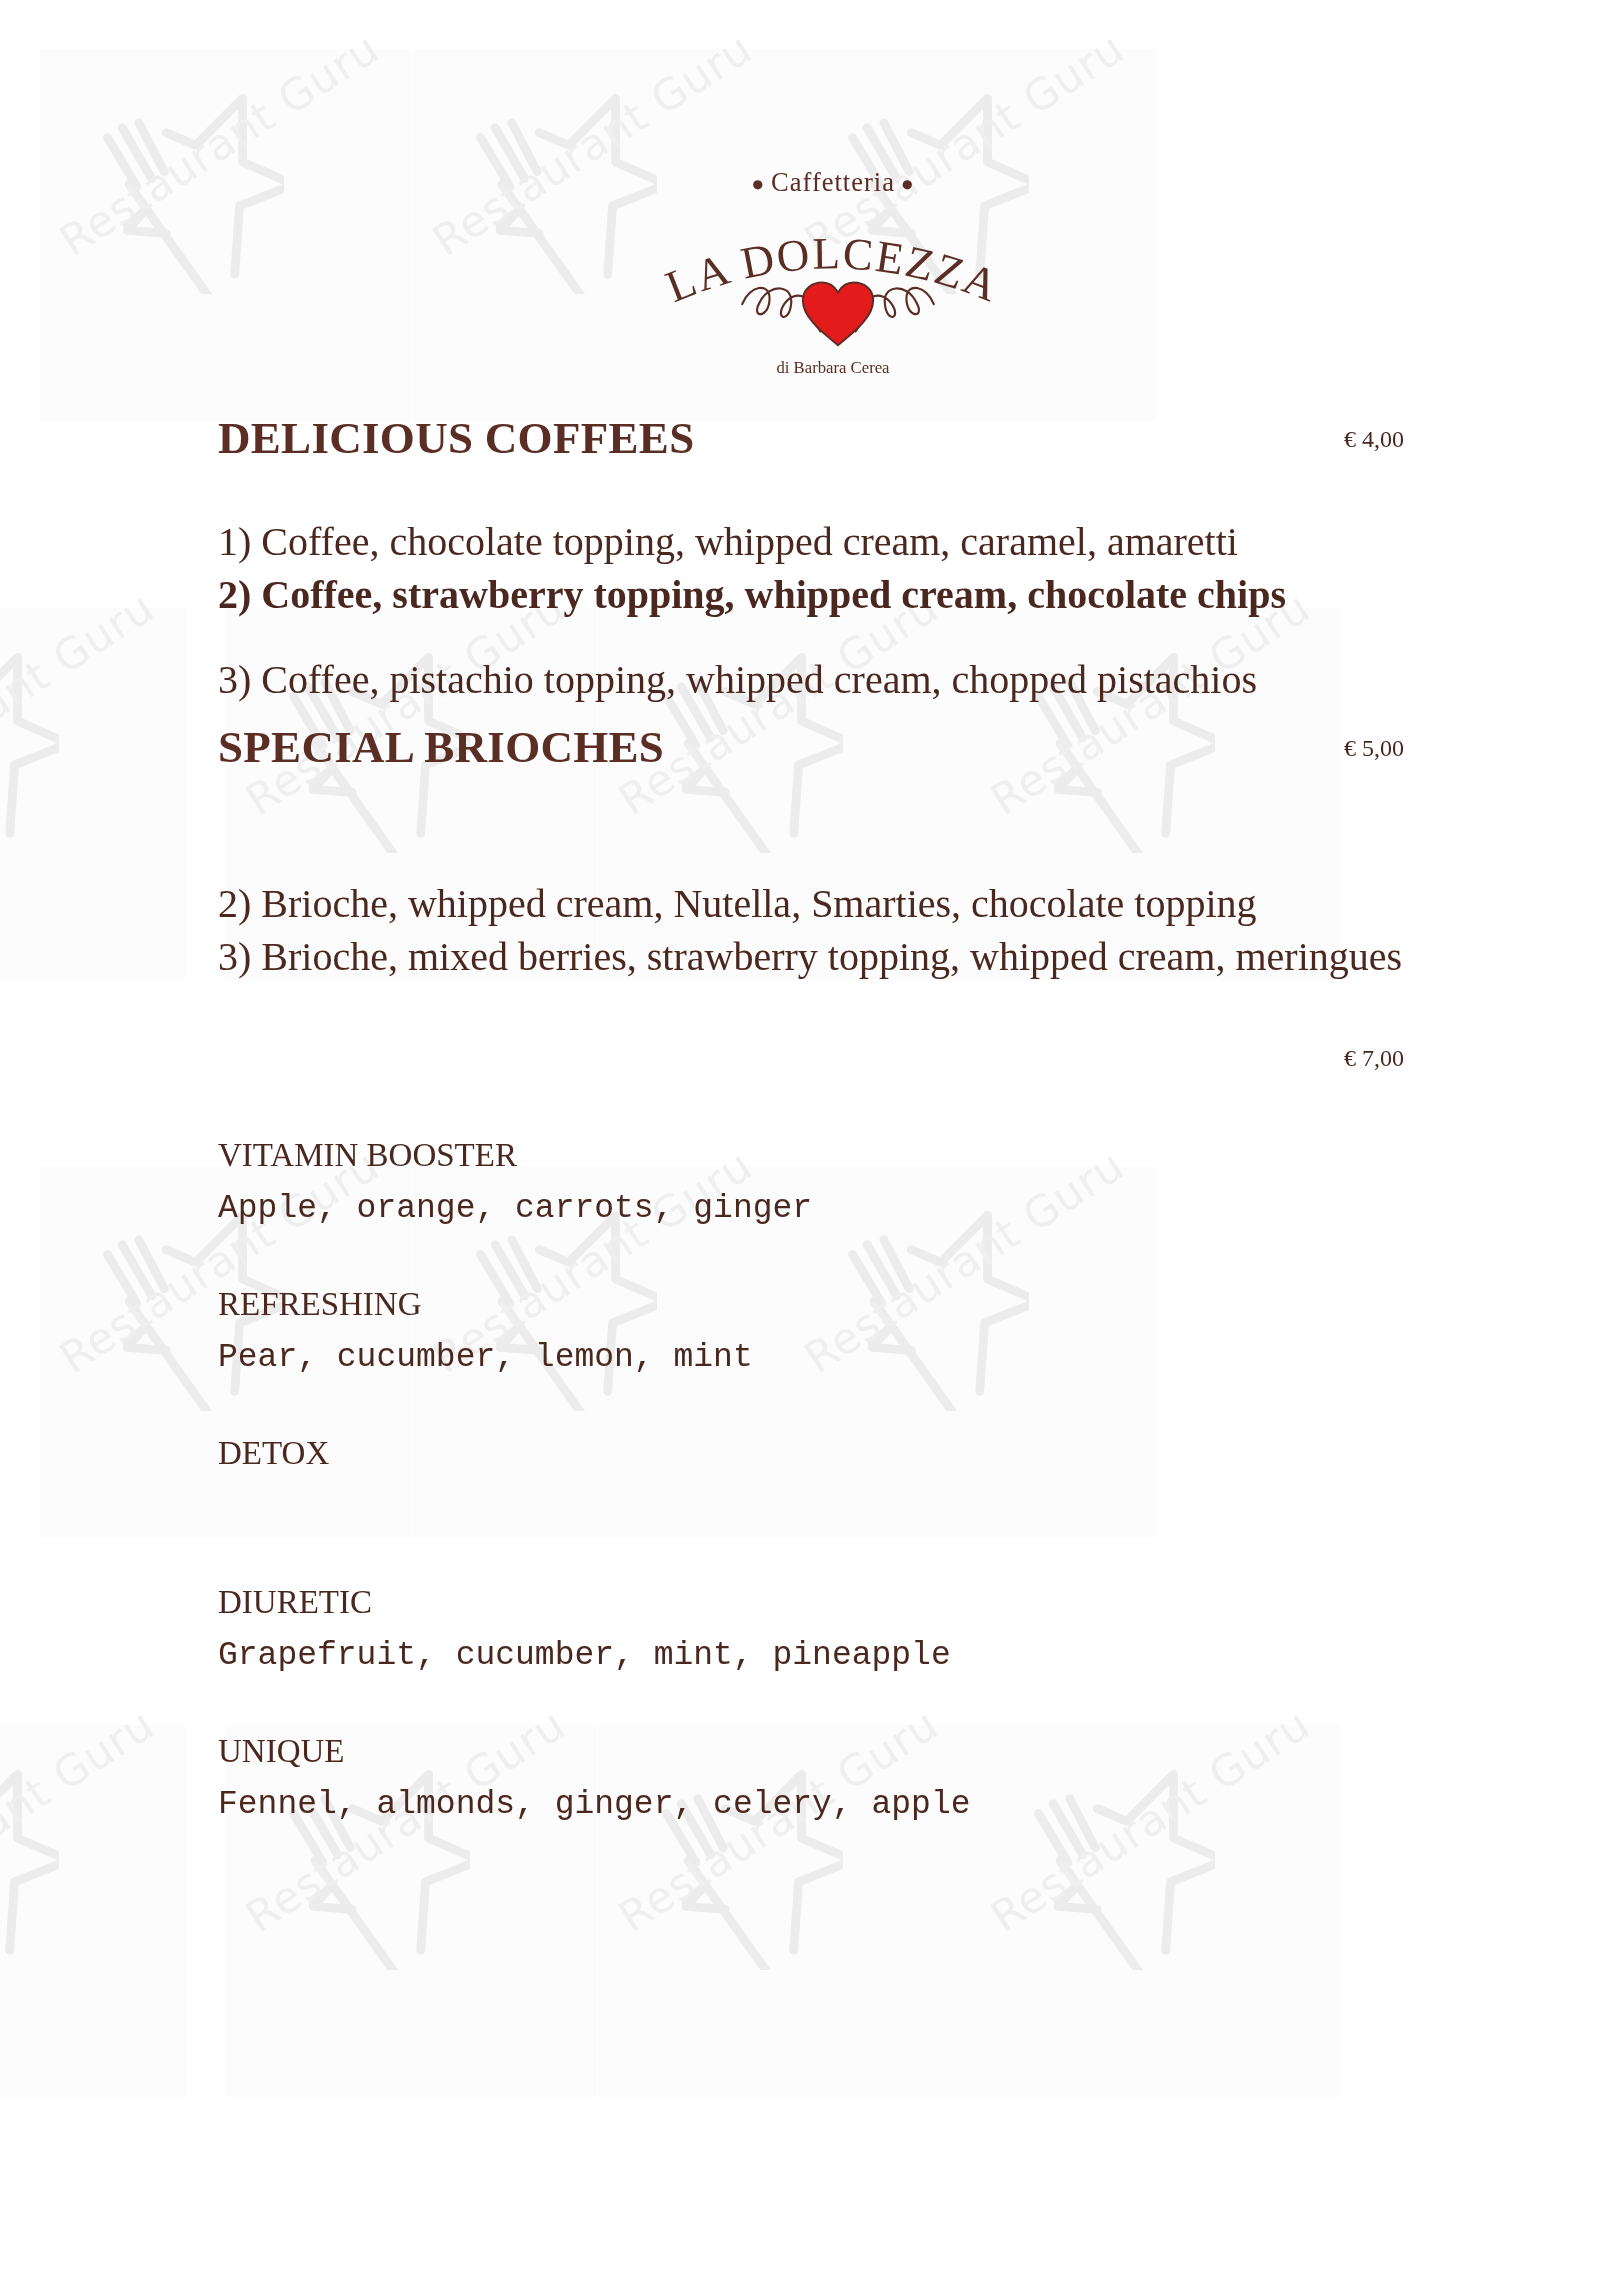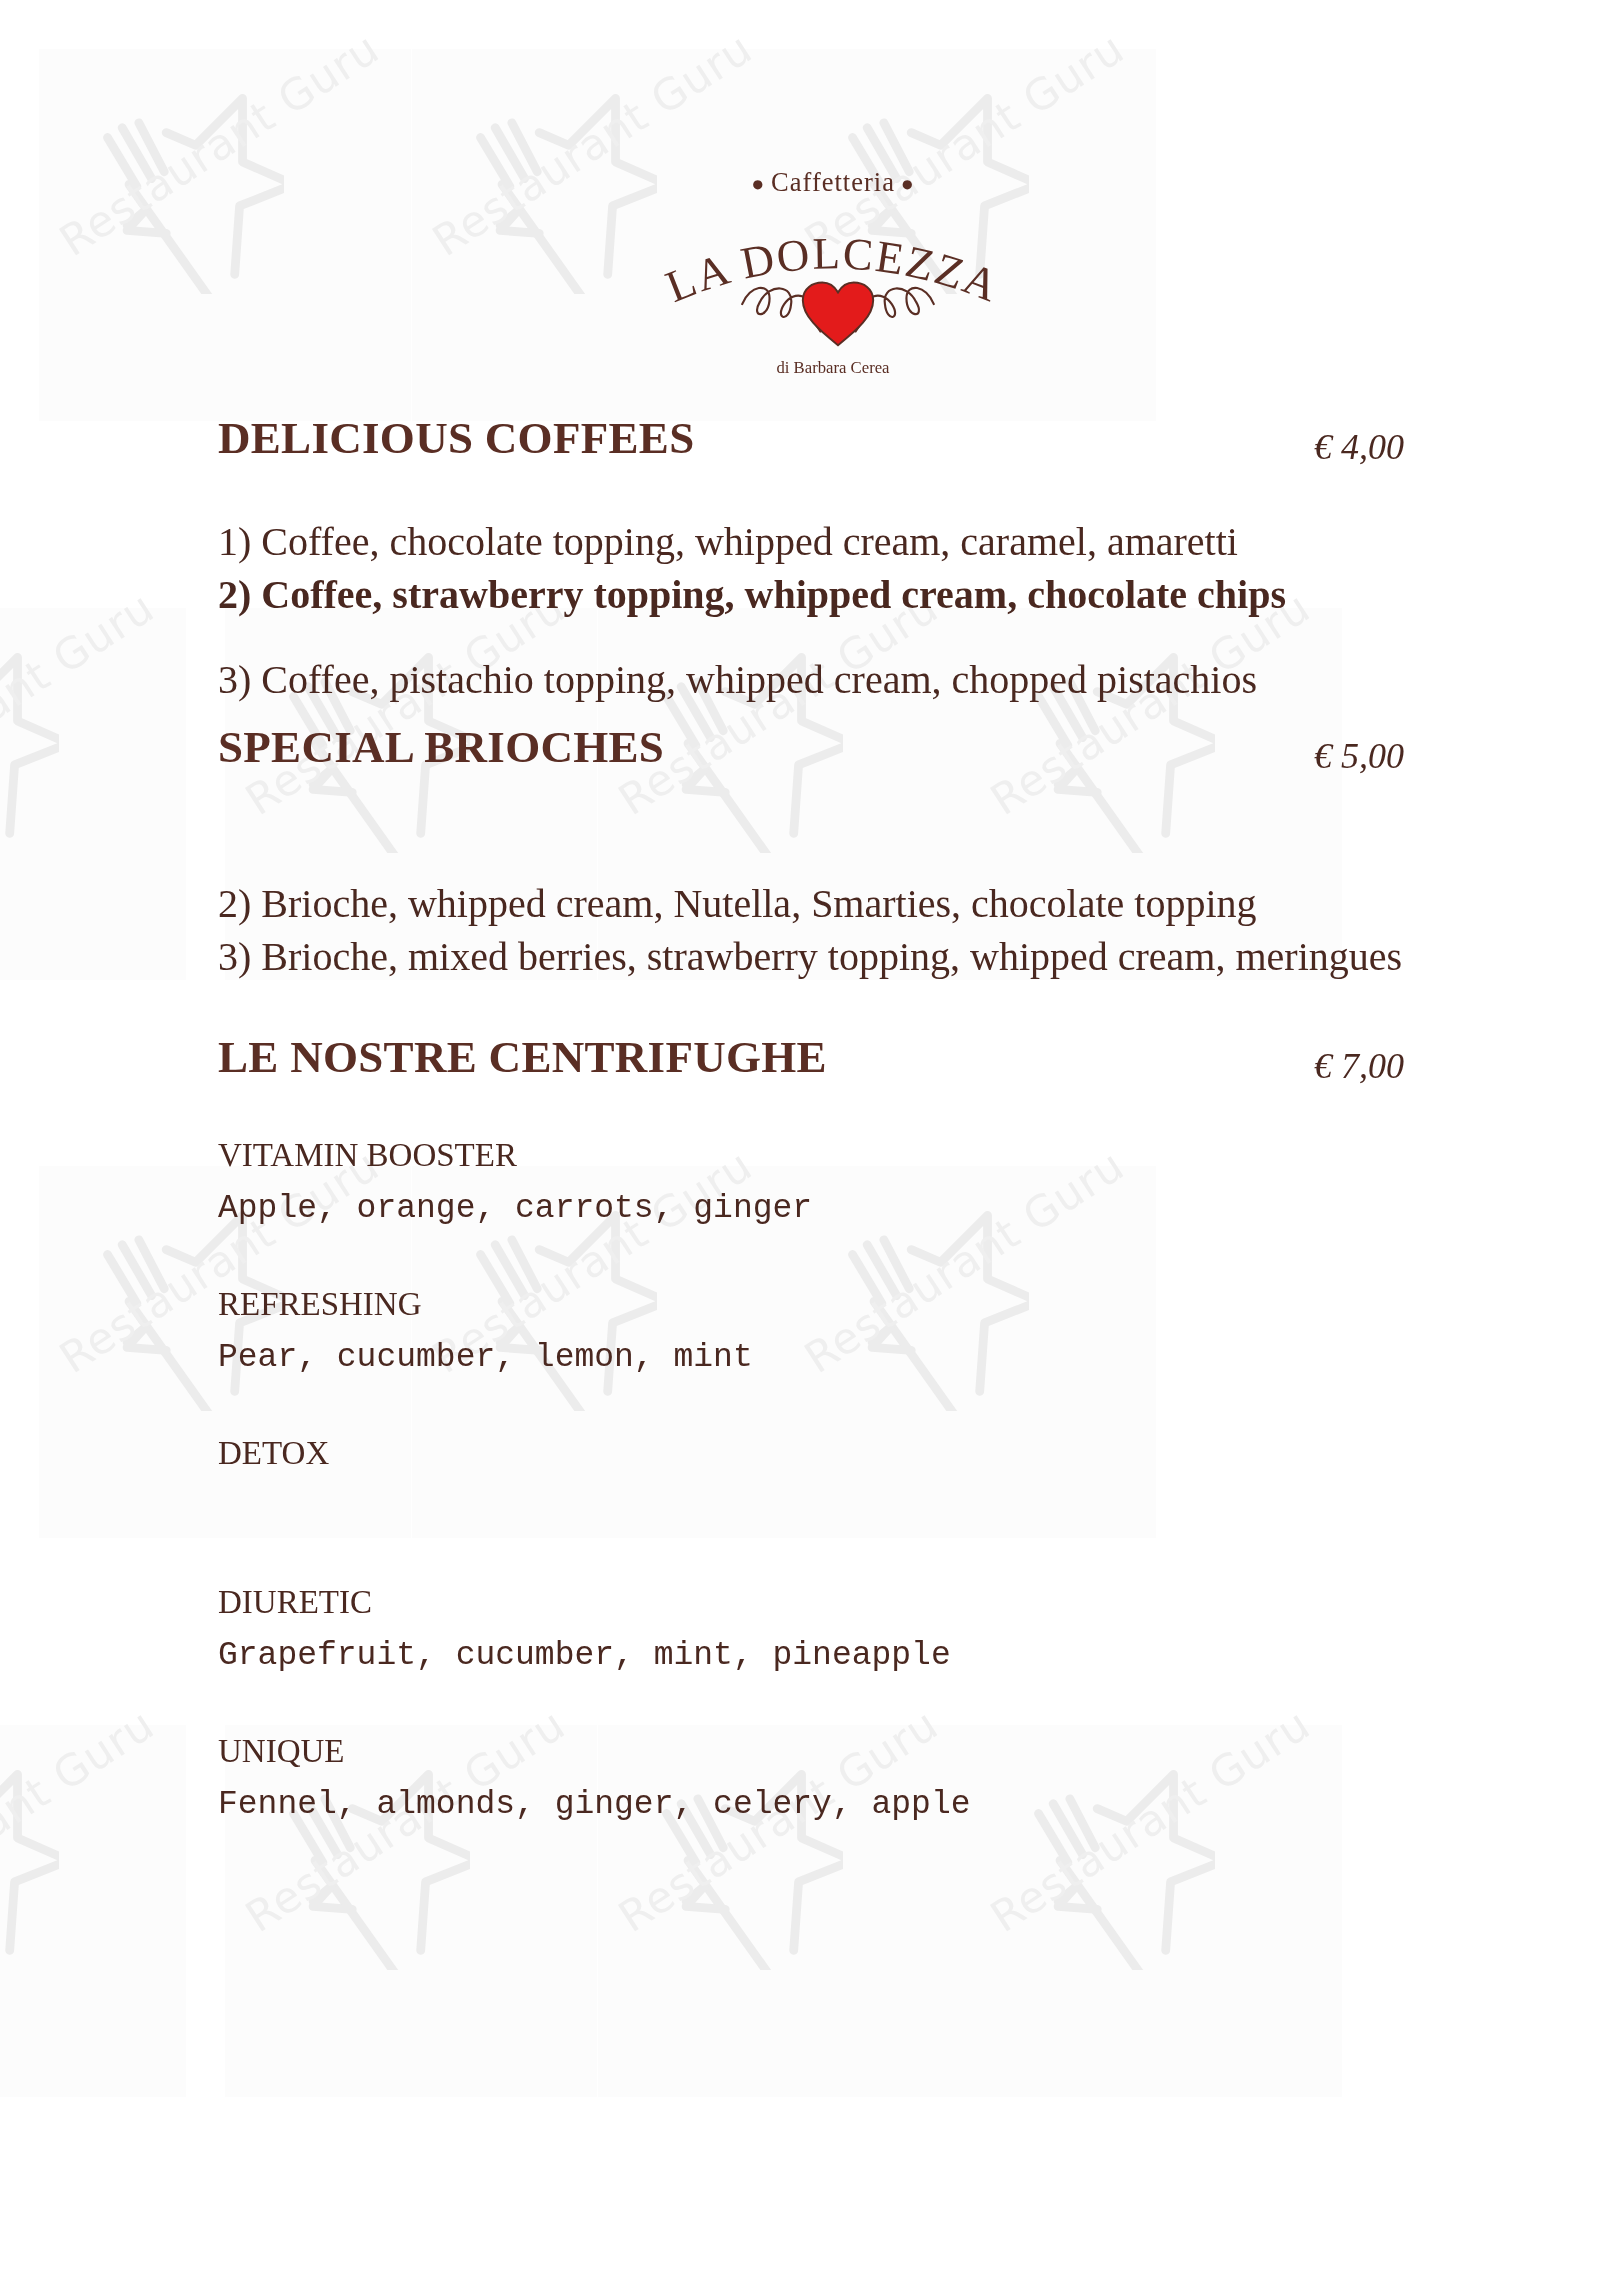--- a/index.html
+++ b/index.html
@@ -15,21 +15,21 @@
 
   .logo { position: absolute; left: 647px; top: 157px; width: 372px; height: 235px; text-align: center; }
   .logo-caffetteria { position: absolute; left: 0; right: 0; top: 9.8px; font-size: 26.5px; color: #5a2e24; letter-spacing: 1px; }
   .logo-caffetteria .dot { font-size: 21.6px; margin: 0 5.9px; }
   .logo-arc { position: absolute; left: 0; top: 29px; width: 372px; height: 118px; }
   .logo-hearts { position: absolute; left: 93px; top: 108px; width: 196px; height: 88px; }
   .logo-sub { position: absolute; left: 0; right: 0; top: 201px; font-size: 16.7px; color: #5a2e24; }
 
   .section { position: absolute; left: 218px; width: 1186px; }
   .section-title { position: absolute; left: 0; top: 0; font-size: 45px; font-weight: bold; color: #5a2e24; letter-spacing: 0.3px; white-space: nowrap; }
-  .section-price { position: absolute; right: 0; top: 13.7px; font-size: 36px; color: #4a2820; white-space: nowrap; font-style: italic; }
+  .section-price { position: absolute; right: 0; top: 13.7px; font-size: 24px; color: #4a2820; white-space: nowrap; }
   .item-line { position: absolute; left: 0; font-size: 40px; color: #4a2820; white-space: nowrap; }
   .juice-name { position: absolute; left: 0; font-size: 33px; color: #4a2820; white-space: nowrap; }
   .juice-desc { position: absolute; left: 0; font-size: 33px; color: #4a2820; white-space: nowrap; font-family: Liberation Mono, monospace; }
 </style>
 </head>
 <body>
 
 <div class="watermark-layer">
   <div class="wm-tile" style="left:39px;top:49px;">
     <svg viewBox="0 0 220 230">
@@ -192,21 +192,20 @@
   </div>
 
   <div class="section" style="top:721px;height:255px;">
     <div class="section-title">SPECIAL BRIOCHES</div>
     <div class="section-price">€ 5,00</div>
     <div class="item-line" style="top:159px;">2) Brioche, whipped cream, Nutella, Smarties, chocolate topping</div>
     <div class="item-line" style="top:212px;">3) Brioche, mixed berries, strawberry topping, whipped cream, meringues</div>
   </div>
 
   <div class="section" style="top:1031px;height:814px;">
-    <div class="section-title">LE NOSTRE CENTRIFUGHE</div>
     <div class="section-price">€ 7,00</div>
 
     <div class="juice-name" style="top:106px;">VITAMIN BOOSTER</div>
     <div class="juice-desc" style="top:159px;">Apple, orange, carrots, ginger</div>
 
     <div class="juice-name" style="top:255px;">REFRESHING</div>
     <div class="juice-desc" style="top:308px;text-align:right;">Pear, cucumber, lemon, mint</div>
 
     <div class="juice-name" style="top:404px;">DETOX</div>
 

